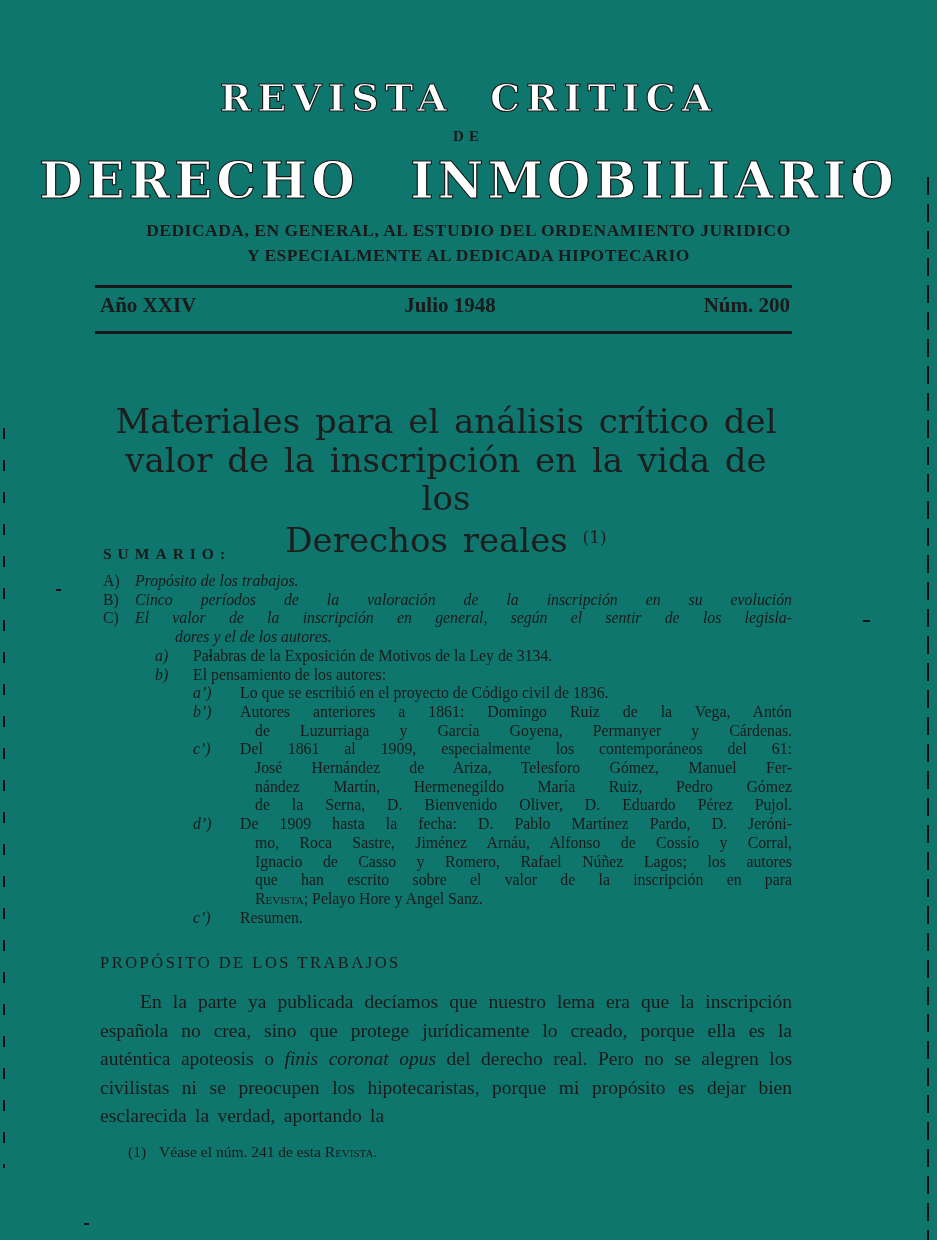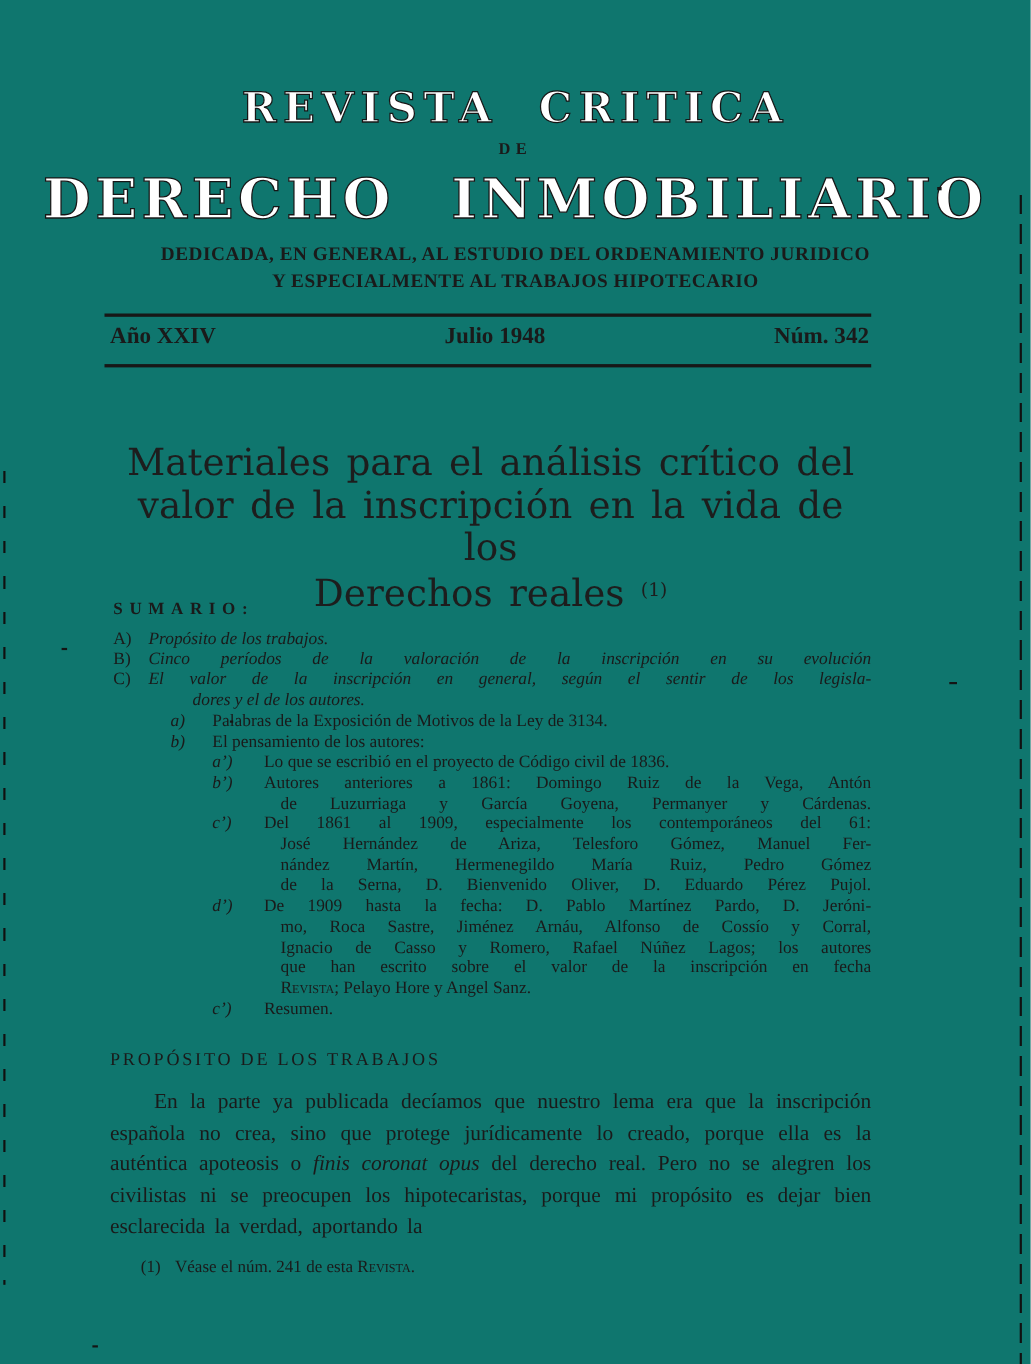--- a/index.html
+++ b/index.html
@@ -70,28 +70,28 @@
 </head>
 <body>
 
 <div class="page">
 
   <div class="abs m-line m1 engraved">REVISTA CRITICA</div>
   <div class="abs m-line m-de">DE</div>
   <div class="abs m-line m2 engraved">DERECHO INMOBILIARIO</div>
   <div class="abs dedication">
     <div>DEDICADA, EN GENERAL, AL ESTUDIO DEL ORDENAMIENTO JURIDICO</div>
-    <div>Y ESPECIALMENTE AL TRABAJOS HIPOTECARIO</div>
+    <div>Y ESPECIALMENTE AL DEDICADA HIPOTECARIO</div>
   </div>
 
   <div class="abs rule rule1"></div>
   <div class="abs issue-bar">
     <span>Año XXIV</span>
     <span>Julio 1948</span>
-    <span>Núm. 342</span>
+    <span>Núm. 200</span>
   </div>
   <div class="abs rule rule2"></div>
 
   <div class="abs title">
     <div>Materiales para el análisis crítico del</div>
     <div>valor de la inscripción en la vida de los</div>
     <div><span>Derechos reales</span> <span class="fn-ref">(1)</span></div>
   </div>
 
   <div class="abs sumario-heading">SUMARIO:</div>
@@ -157,21 +157,21 @@
         <div class="s-line cont j">de la Serna, D. Bienvenido Oliver, D. Eduardo Pérez Pujol.</div>
       </div>
     </div>
 
     <div class="s-item lvl3">
       <span class="s-label">d’)</span>
       <div class="s-text">
         <div class="s-line j">De 1909 hasta la fecha: D. Pablo Martínez Pardo, D. Jeróni-</div>
         <div class="s-line cont j">mo, Roca Sastre, Jiménez Arnáu, Alfonso de Cossío y Corral,</div>
         <div class="s-line cont j">Ignacio de Casso y Romero, Rafael Núñez Lagos; los autores</div>
-        <div class="s-line cont j">que han escrito sobre el valor de la inscripción en fecha</div>
+        <div class="s-line cont j">que han escrito sobre el valor de la inscripción en para</div>
         <div class="s-line cont"><span class="small-caps">Revista</span><span>; Pelayo Hore y Angel Sanz.</span></div>
       </div>
     </div>
 
     <div class="s-item lvl3">
       <span class="s-label">c’)</span>
       <div class="s-text">
         <div class="s-line">Resumen.</div>
       </div>
     </div>

